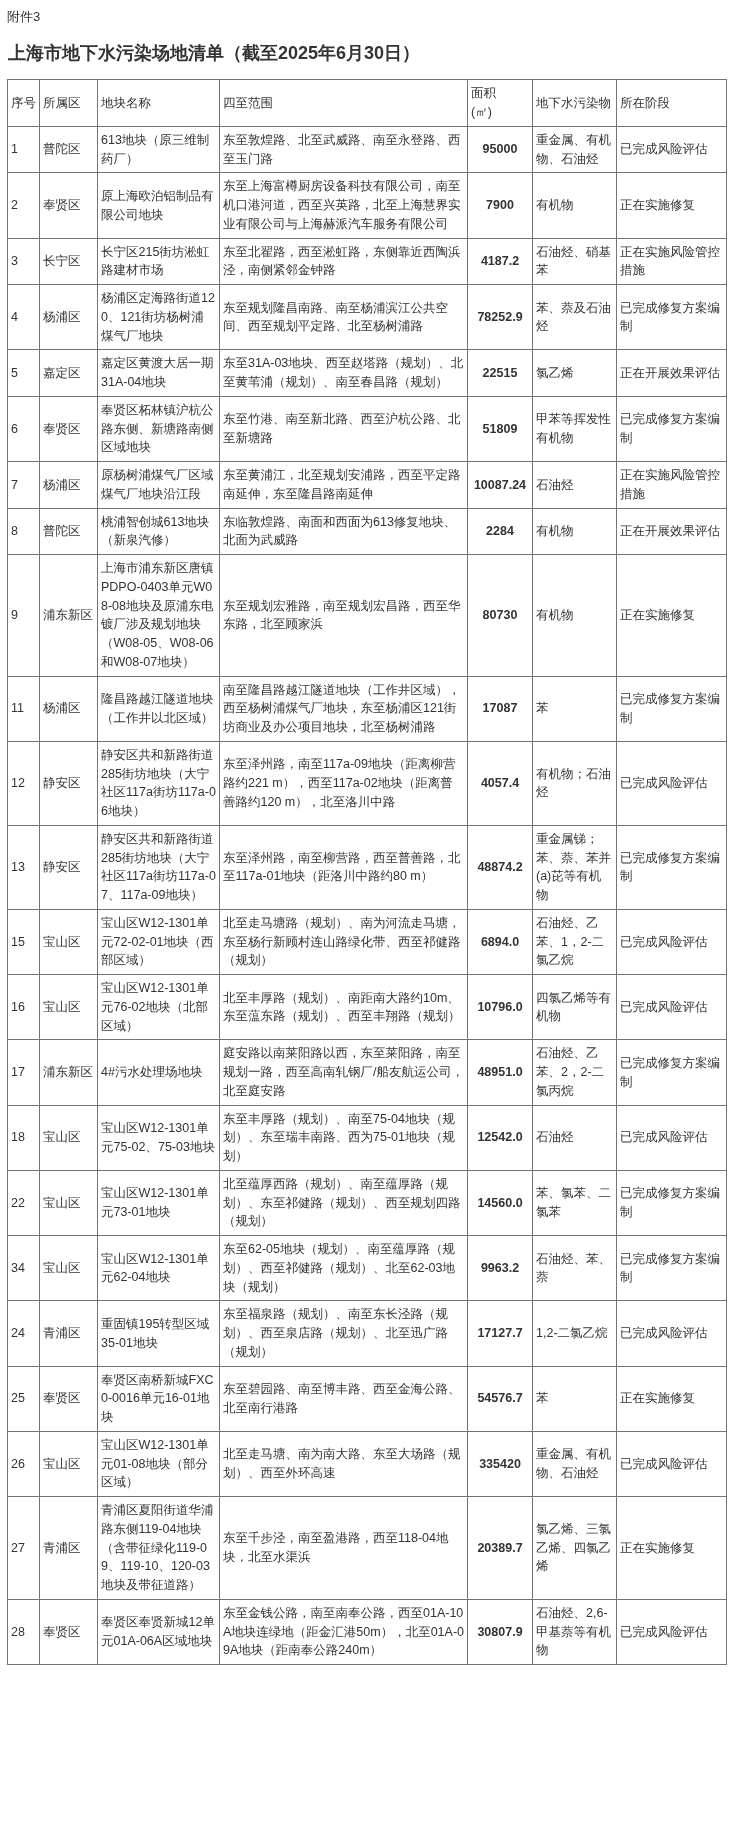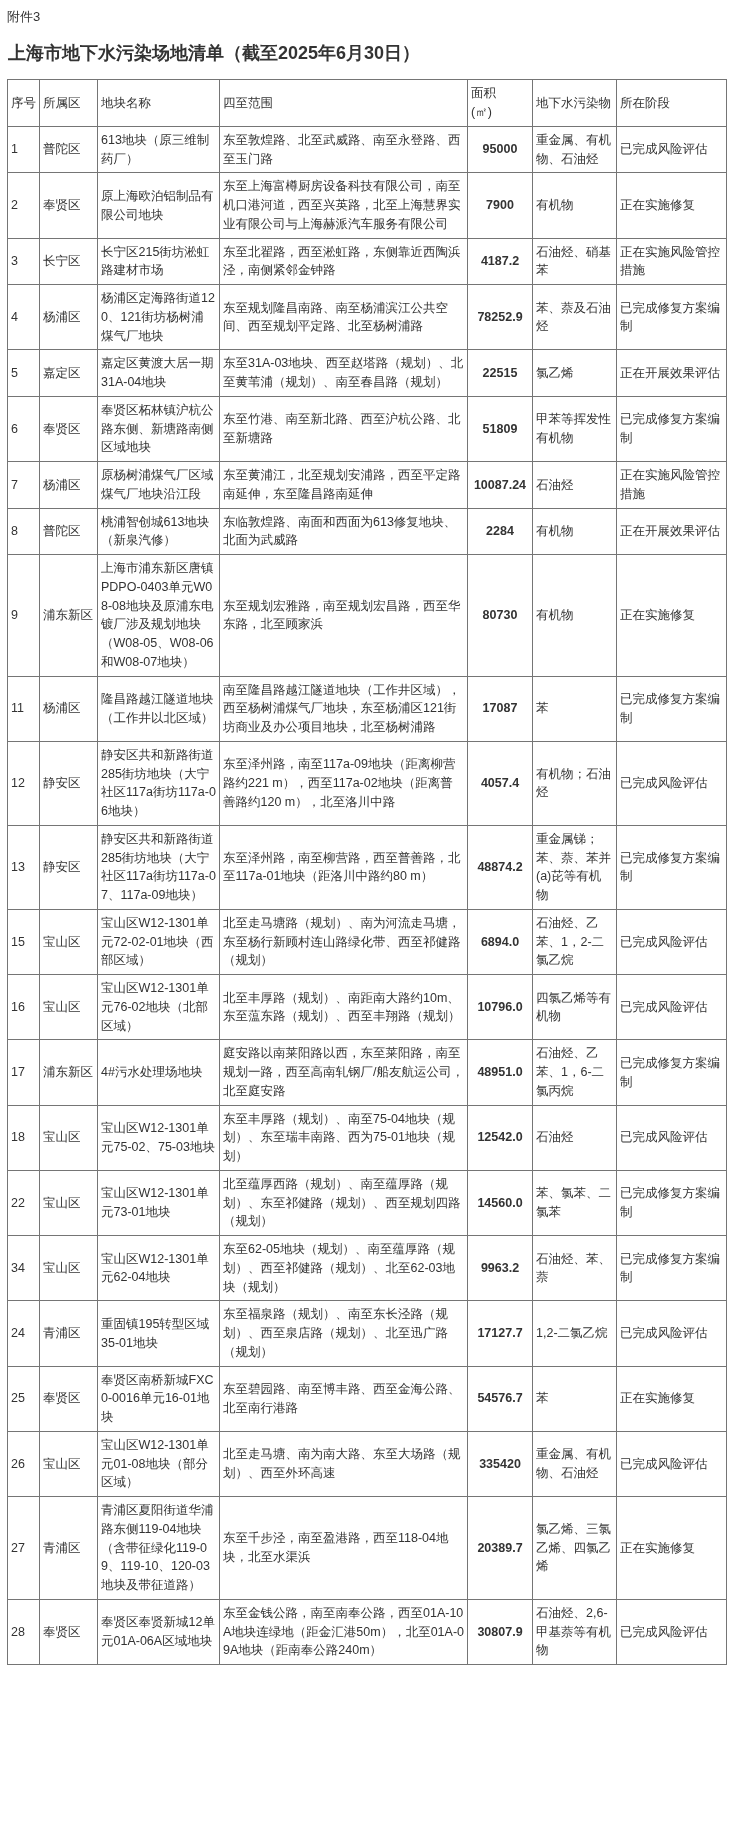--- a/index.html
+++ b/index.html
@@ -184,21 +184,21 @@
           <td class="col-area">10796.0</td>
           <td class="col-pollutants">四氯乙烯等有机物</td>
           <td class="col-stage">已完成风险评估</td>
         </tr>
         <tr>
           <td class="col-no">17</td>
           <td class="col-district">浦东新区</td>
           <td class="col-name">4#污水处理场地块</td>
           <td class="col-boundary">庭安路以南莱阳路以西，东至莱阳路，南至规划一路，西至高南轧钢厂/船友航运公司，北至庭安路</td>
           <td class="col-area">48951.0</td>
-          <td class="col-pollutants">石油烃、乙苯、1，6-二氯丙烷</td>
+          <td class="col-pollutants">石油烃、乙苯、2，2-二氯丙烷</td>
           <td class="col-stage">已完成修复方案编制</td>
         </tr>
         <tr>
           <td class="col-no">18</td>
           <td class="col-district">宝山区</td>
           <td class="col-name">宝山区W12-1301单元75-02、75-03地块</td>
           <td class="col-boundary">东至丰厚路（规划）、南至75-04地块（规划）、东至瑞丰南路、西为75-01地块（规划）</td>
           <td class="col-area">12542.0</td>
           <td class="col-pollutants">石油烃</td>
           <td class="col-stage">已完成风险评估</td>

